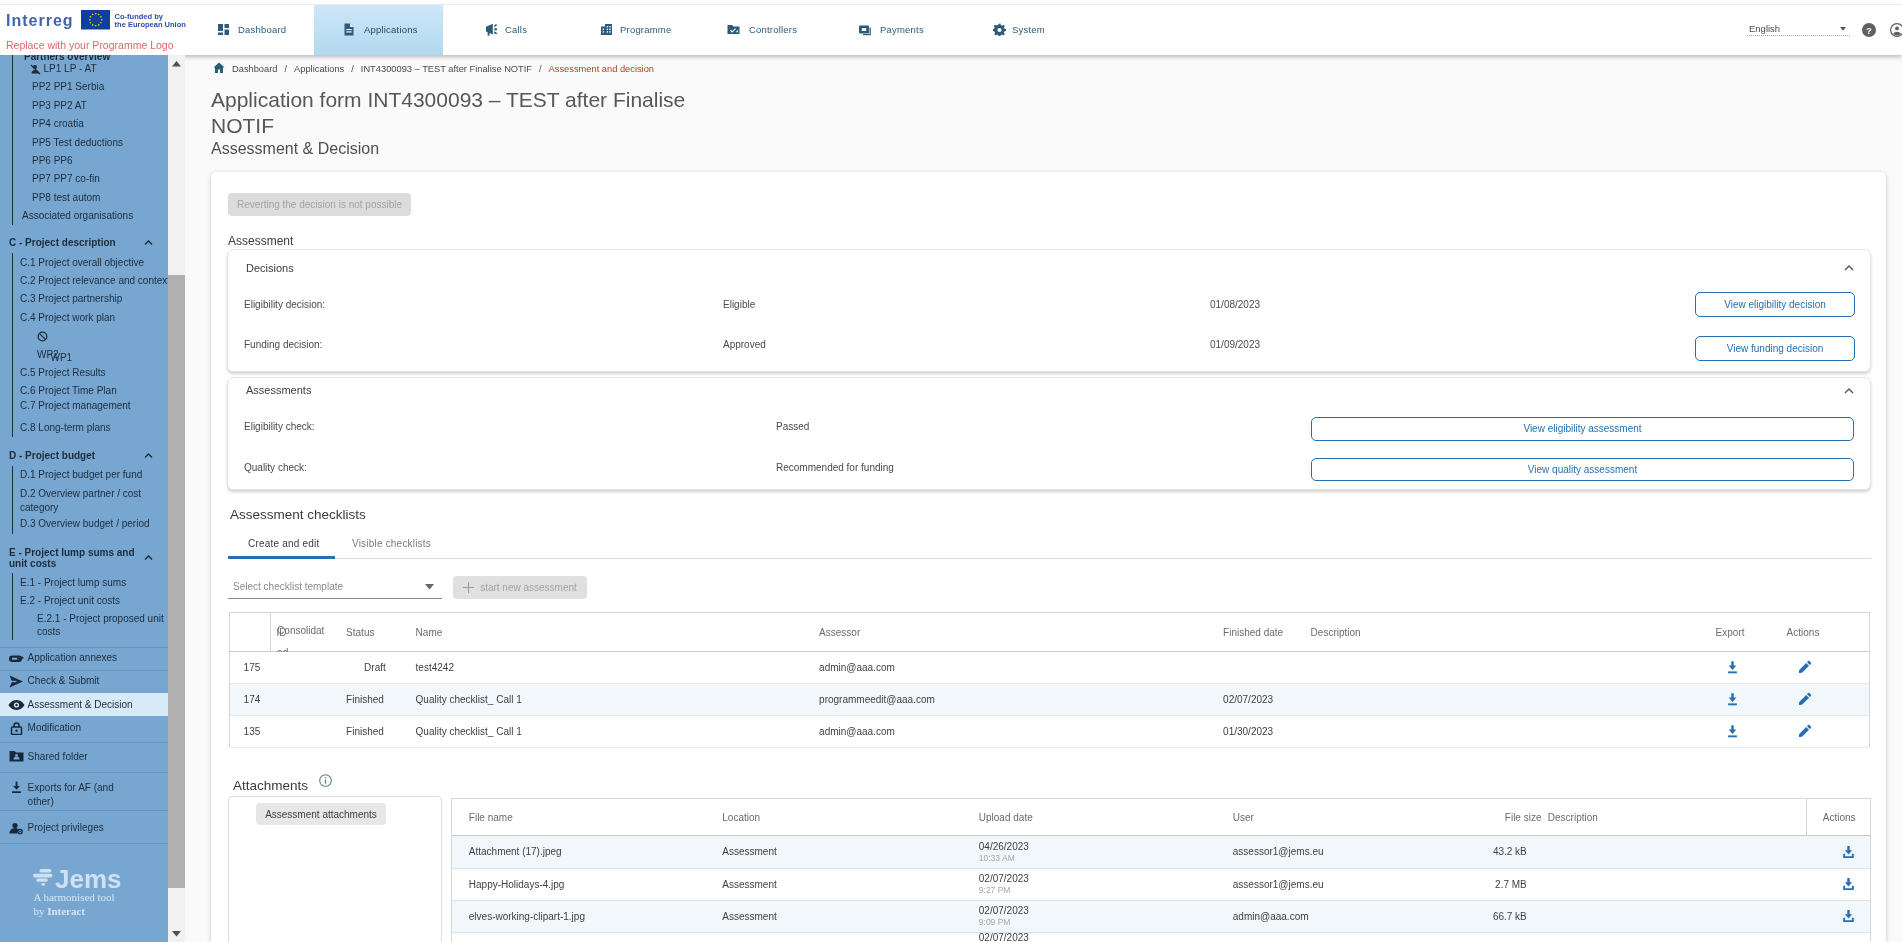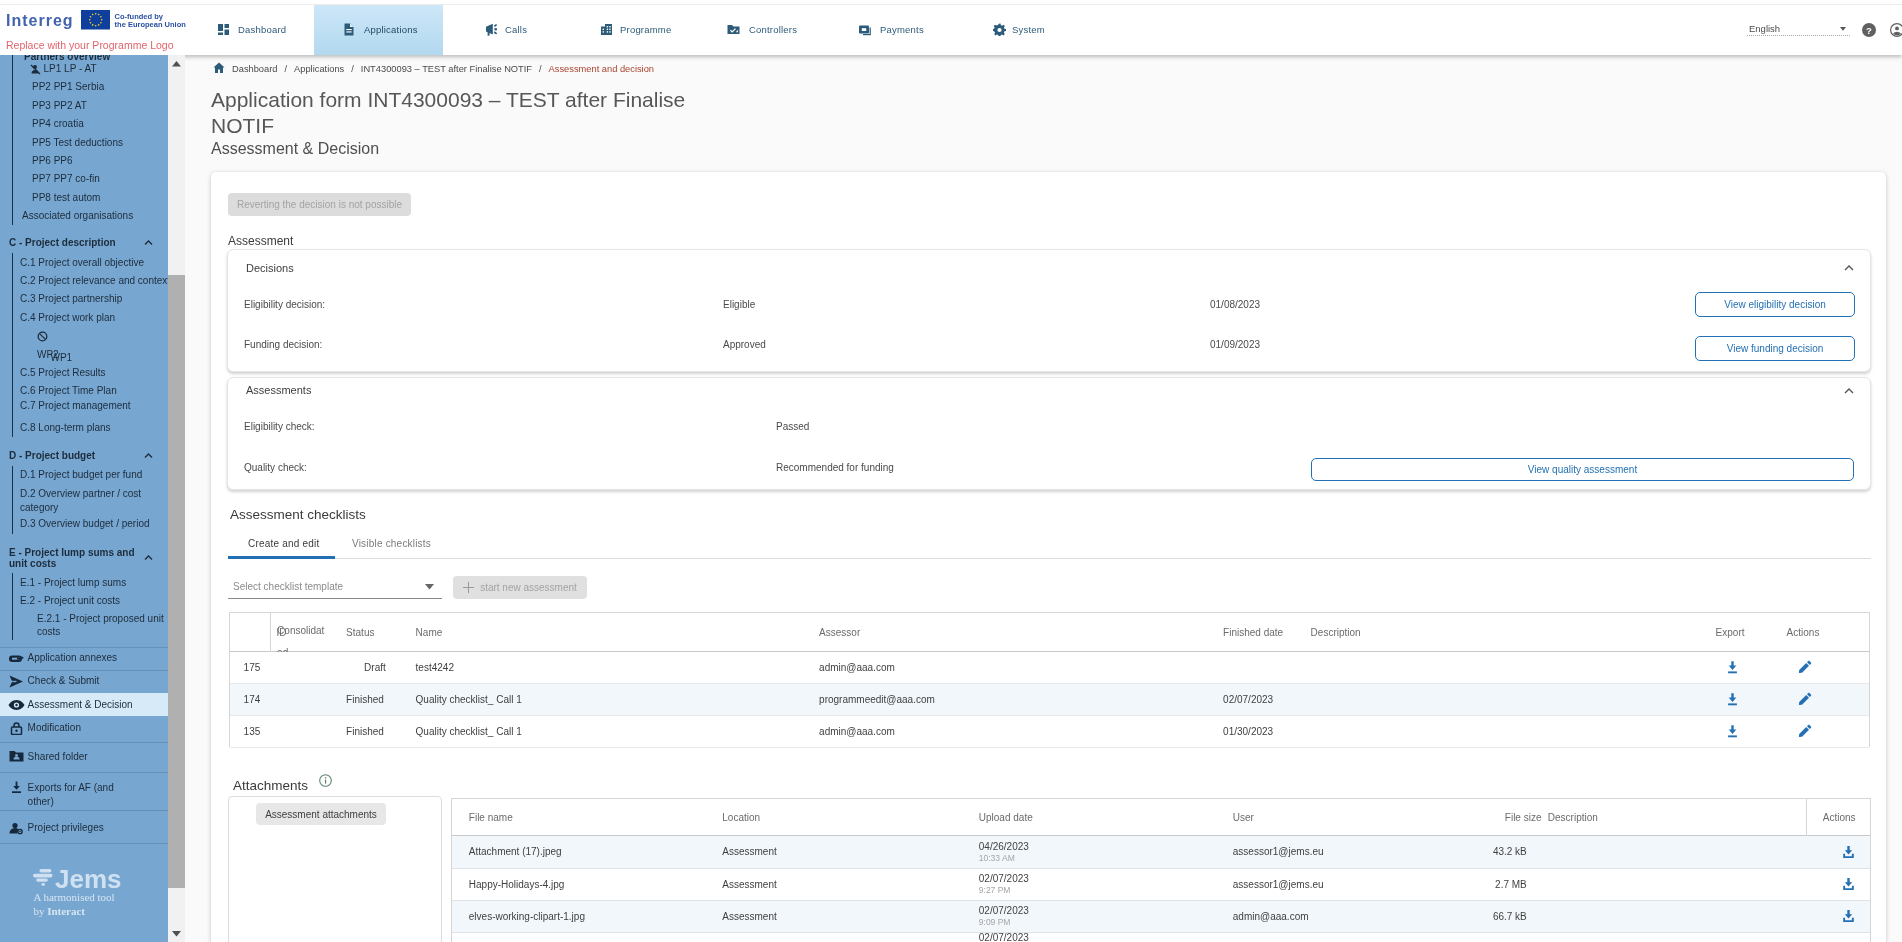--- a/index.html
+++ b/index.html
@@ -38,20 +38,21 @@
 <div class="t" style="left:982px;top:89.0px;font-size:10px;color:#4a4a4a;font-weight:normal;">01/09/2023</div>
 <div style="position:absolute;left:1467px;top:86px;width:160px;height:25px;border:1.6px solid #2470b4;border-radius:5px;color:#2470b4;font-size:10px;display:flex;align-items:center;justify-content:center">View funding decision</div>
 </div>
 <div style="position:absolute;left:16px;top:205px;width:1644px;height:113px;background:#fff;border:1px solid #e5e5e5;border-radius:6px;box-shadow:0 2px 3px rgba(0,0,0,0.18)">
 <div class="t" style="left:18px;top:6.4px;font-size:11px;color:#3d3d3d;font-weight:normal;">Assessments</div>
 <svg style="position:absolute;left:1616px;top:9px;" width="10" height="8" viewBox="0 0 10 8">
         <polyline points="1,6 5,2 9,6" fill="none" stroke="#555" stroke-width="1.4"></polyline>
       </svg>
 <div class="t" style="left:16px;top:43.0px;font-size:10px;color:#4a4a4a;font-weight:normal;">Eligibility check:</div>
 <div class="t" style="left:548px;top:43.0px;font-size:10px;color:#4a4a4a;font-weight:normal;">Passed</div>
+<div style="position:absolute;left:1083px;top:39px;width:543px;height:23.5px;border:1.6px solid #2470b4;border-radius:5px;color:#2470b4;font-size:10px;display:flex;align-items:center;justify-content:center">View eligibility assessment</div>
 <div class="t" style="left:16px;top:84.0px;font-size:10px;color:#4a4a4a;font-weight:normal;">Quality check:</div>
 <div class="t" style="left:548px;top:84.0px;font-size:10px;color:#4a4a4a;font-weight:normal;">Recommended for funding</div>
 <div style="position:absolute;left:1083px;top:79.5px;width:543px;height:23.5px;border:1.6px solid #2470b4;border-radius:5px;color:#2470b4;font-size:10px;display:flex;align-items:center;justify-content:center">View quality assessment</div>
 </div>
 <div class="t" style="left:19px;top:334.9px;font-size:13.5px;color:#3b3b3b;font-weight:normal;">Assessment checklists</div>
 <div style="position:absolute;left:17px;top:386px;width:1643px;height:1px;background:#ddd"></div>
 <div style="position:absolute;left:17px;top:384px;width:107px;height:2.5px;background:#2470b4"></div>
 <div class="t" style="left:37px;top:366.0px;font-size:10px;color:#3c3c3c;font-weight:normal;letter-spacing:0.2px">Create and edit</div>
 <div class="t" style="left:141px;top:366.0px;font-size:10px;color:#7a7a7a;font-weight:normal;letter-spacing:0.2px">Visible checklists</div>
 <div class="t" style="left:22px;top:409.0px;font-size:10px;color:#8b8b8b;font-weight:normal;">Select checklist template</div>

